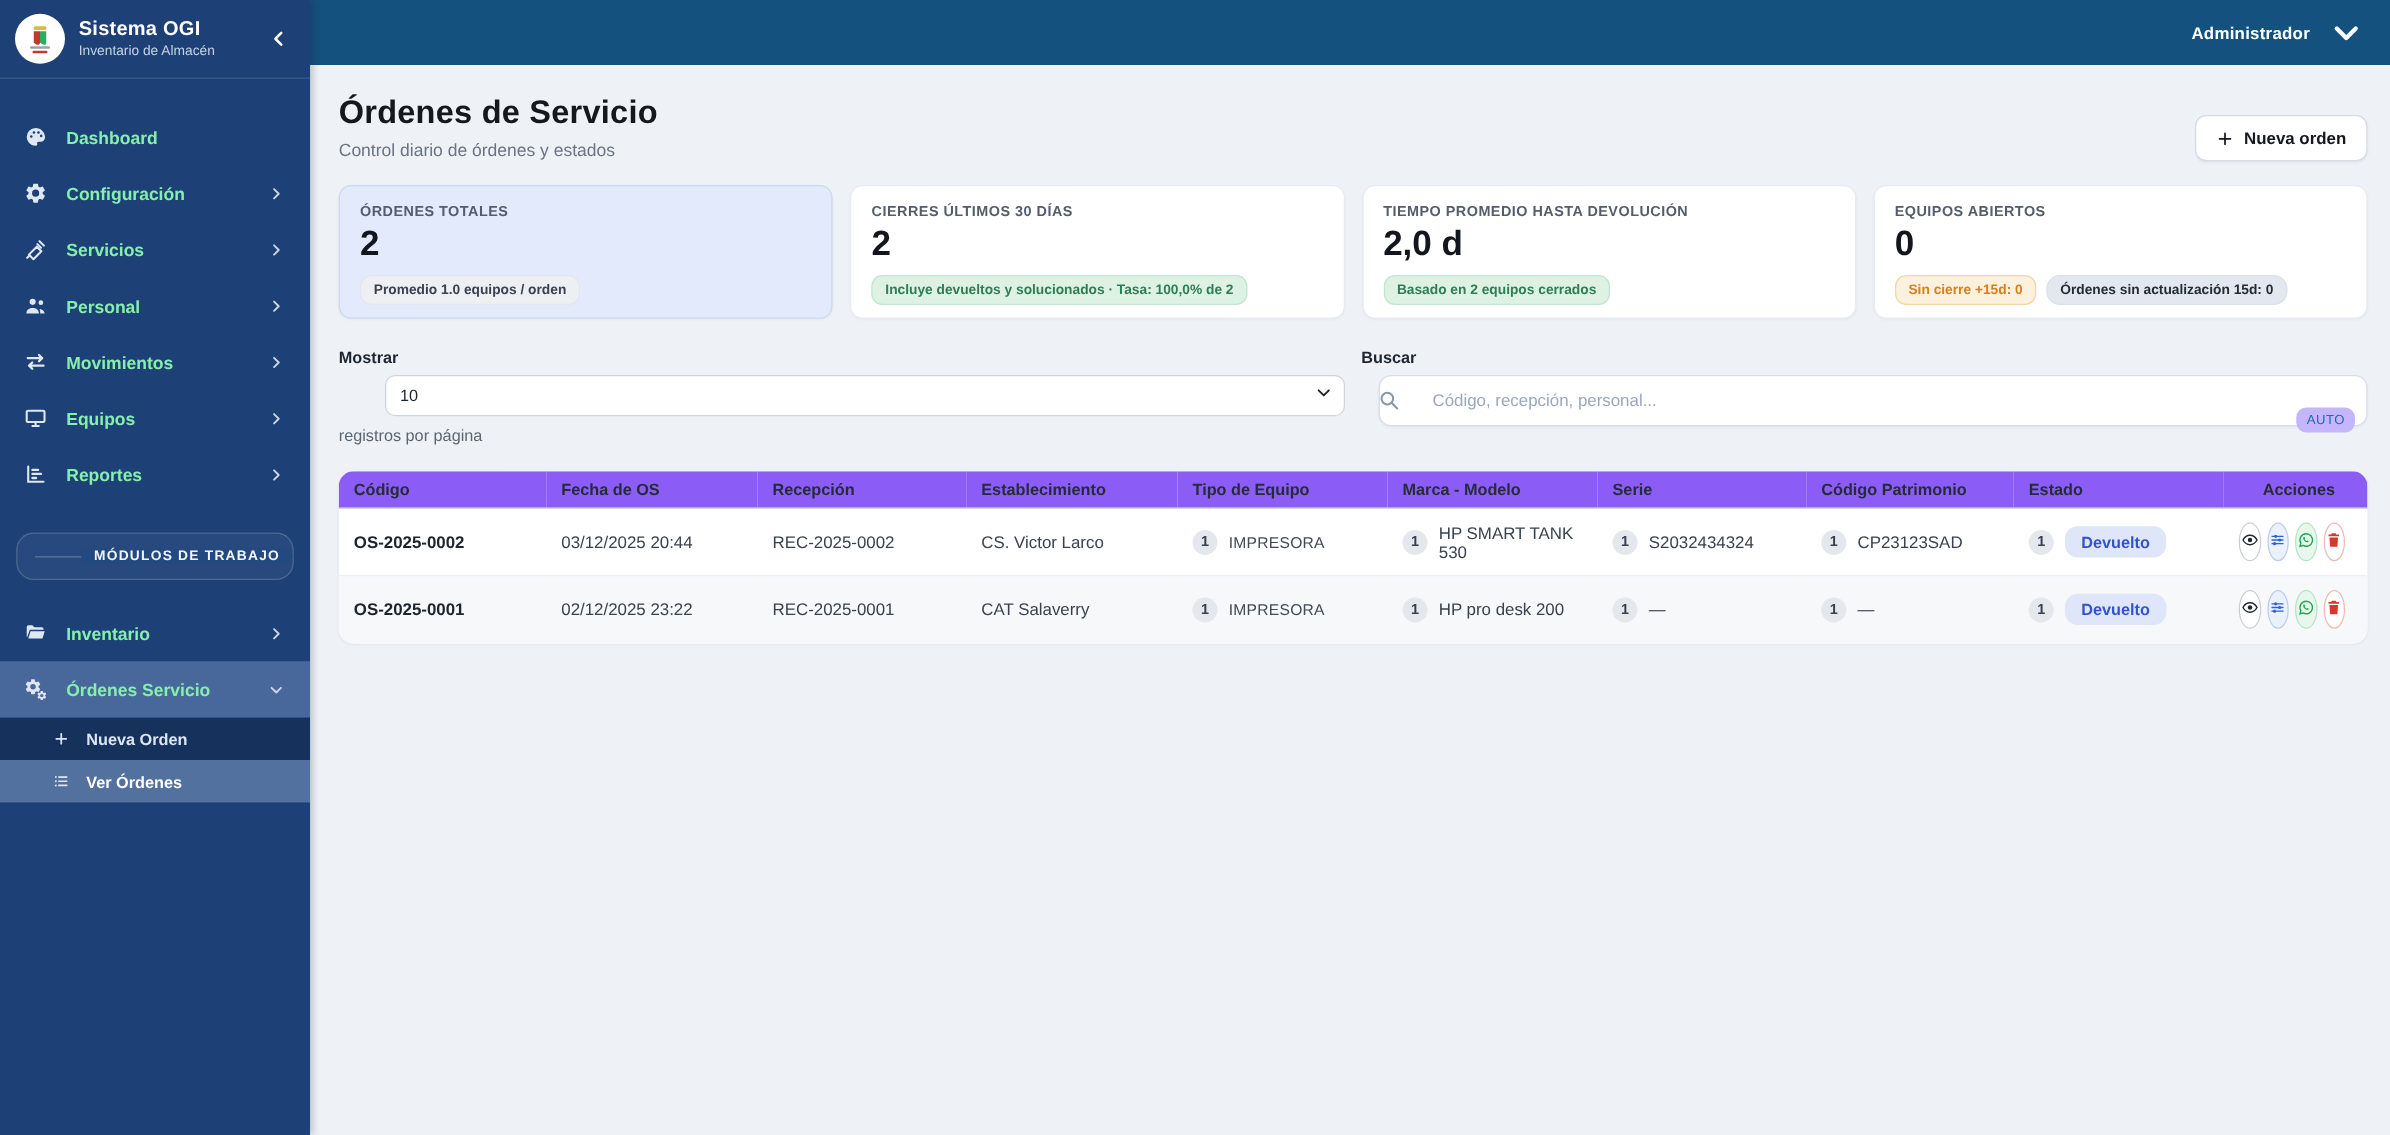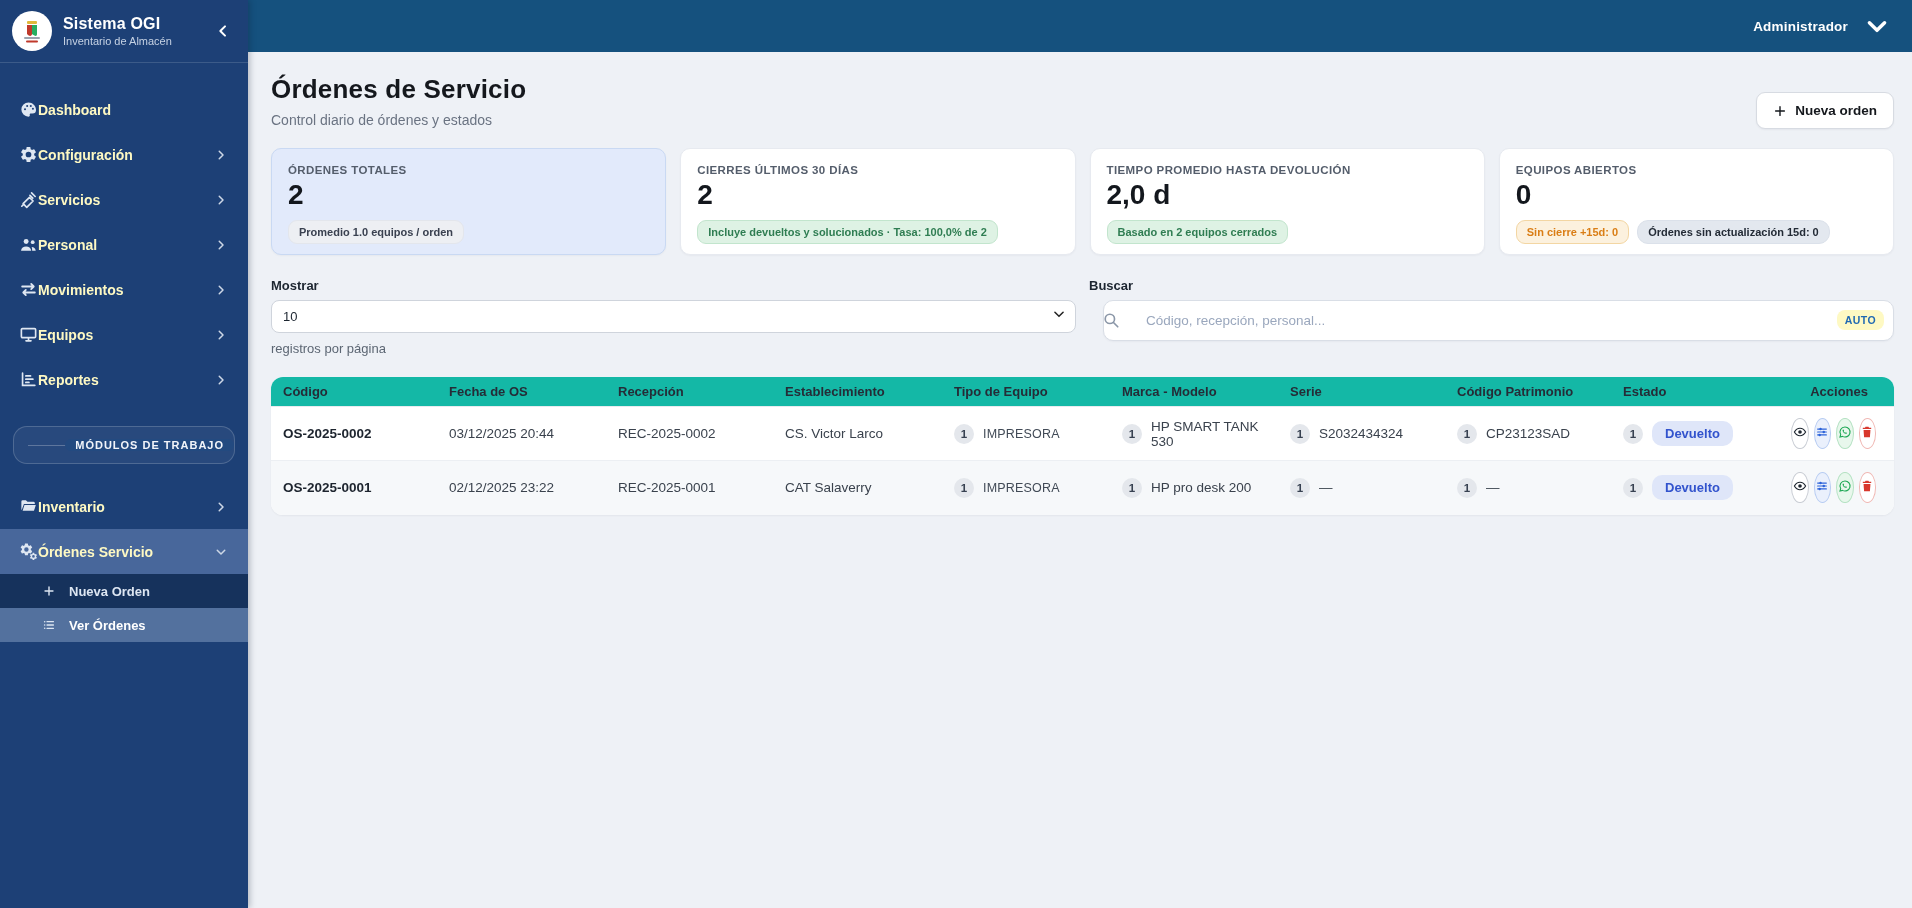--- a/index.html
+++ b/index.html
@@ -10,21 +10,21 @@
   .sidebar { position:absolute; left:0; top:0; width:248px; height:908px; background:#1d4076; color:#e9eef6; z-index:5; box-shadow:2px 0 6px rgba(10,20,40,.25); }
   .brand { display:flex; align-items:center; gap:11px; padding:11px 14px 11px 12px; height:62px; }
   .logo { width:40px; height:40px; border-radius:50%; background:#ffffff; display:flex; align-items:center; justify-content:center; flex:0 0 40px; }
   .brand-text { flex:1; min-width:0; }
   .brand-name { font-size:16px; font-weight:bold; color:#ffffff; letter-spacing:.2px; }
   .brand-sub { font-size:11px; color:#c6d2e4; margin-top:2px; }
   .collapse-btn { width:22px; height:22px; color:#ffffff; display:flex; align-items:center; justify-content:center; cursor:pointer; }
   .side-divider { height:1px; background:rgba(255,255,255,.14); }
   .side-nav { padding-top:24px; }
   .side-nav.modules { padding-top:12px; }
-  .menu-item { height:45px; display:flex; align-items:center; padding:0 20px 0 18px; font-size:14px; font-weight:bold; color:#fef9c3; cursor:pointer; position:relative; }
+  .menu-item { height:45px; display:flex; align-items:center; padding:0 20px 0 18px; gap:15px; font-size:14px; font-weight:bold; color:#86efac; cursor:pointer; position:relative; }
   .menu-item .mi-icon { width:20px; height:20px; color:#dfe7f2; display:flex; align-items:center; justify-content:center; }
   .menu-item .mi-icon svg { width:19px; height:19px; }
   .menu-item .mi-label { flex:1; }
   .menu-item .mi-chev { width:13px; height:13px; color:#cdd7e6; display:flex; align-items:center; }
   .menu-item .mi-chev svg { width:12px; height:12px; }
   .menu-item.active { background:#48679b; }
   .section-pill { margin:24px 13px 8px 13px; height:38px; border:1px solid rgba(255,255,255,.18); background:rgba(255,255,255,.05); border-radius:14px; display:flex; align-items:center; justify-content:flex-end; position:relative; }
   .section-pill span { font-size:11px; font-weight:bold; letter-spacing:1px; color:#f2f5fa; background:transparent; padding:0 10px; z-index:1; }
   .section-pill::before { content:""; position:absolute; left:14px; right:14px; top:50%; height:1px; background:rgba(255,255,255,.25); }
   .section-pill span { background:#234a80; border-radius:6px; }
@@ -60,36 +60,36 @@
   .badge { font-size:11px; font-weight:bold; padding:5px 10px; border-radius:9px; white-space:nowrap; border:1px solid transparent; }
   .badge.neutral { background:#edeff3; color:#3a4150; border-color:#e3e6ec; }
   .badge.green { background:#def2e4; color:#2f7d52; border-color:#c2e5cd; }
   .badge.orange { background:#fcf1de; color:#da7e16; border-color:#f3d6a3; }
   .badge.gray { background:#e3e8ef; color:#232b36; border-color:#dbe1ea;border-radius:11px; }
 
   
   .filter-row { display:flex; gap:13px; margin-top:23px; }
   .filter-col { flex:1; }
   .filter-label { font-size:13px; font-weight:bold; color:#1c2530; margin-bottom:7px; }
-  .select-wrap { position:relative; }
+  .select-wrap { position:relative;margin-left:37px; }
   .page-size-select { width:100%; height:33px; appearance:none; -webkit-appearance:none; border:1px solid #cfd4dc; border-radius:8px; background:#ffffff; padding:0 30px 0 11px; font-size:13px; color:#1c2530; font-family:inherit; cursor:pointer; }
   .select-chev { position:absolute; right:10px; top:7px; width:14px; height:14px; color:#222; pointer-events:none; }
   .select-chev svg { width:14px; height:14px; }
   .filter-hint { font-size:13px; color:#5c6673; margin-top:8px; }
   .search-wrap { position:relative;padding-left:14px; }
   .search-input { width:100%; height:41px; border:1px solid #d9dee6; border-radius:10px; background:#ffffff; padding:0 70px 0 42px; font-size:13.5px; color:#2a3340; font-family:inherit; box-shadow:0 1px 2px rgba(16,24,40,.04); }
   .search-input::placeholder { color:#9aa7bd; }
   .search-ic { position:absolute; left:13px; top:11px; width:18px; height:18px; color:#8b97a8; }
   .search-ic svg { width:18px; height:18px; }
-  .auto-badge { position:absolute; right:10px; top:10px; background:#fef9c3; color:#2069b2; font-size:10.5px; font-weight:bold; letter-spacing:.4px; padding:4px 8px; border-radius:8px; }
+  .auto-badge { position:absolute; right:10px; top:26px; background:#c4b5fd; color:#2069b2; font-size:10.5px; font-weight:normal; letter-spacing:.4px; padding:4px 8px; border-radius:8px; }
 
   
   .table-card { margin-top:21px; background:#ffffff; border-radius:12px; box-shadow:0 1px 2px rgba(16,24,40,.05); overflow:hidden; }
   table { width:100%; border-collapse:collapse; table-layout:fixed; }
-  thead th { text-align:left; font-size:13px; font-weight:bold; color:#252c37; padding:7px 12px; background:#14b8a6; border-bottom:1px solid #e8ebef; height:27px; }
+  thead th { text-align:left; font-size:13px; font-weight:bold; color:#252c37; padding:7px 12px; background:#8b5cf6; border-bottom:1px solid #e8ebef; height:27px; }
   thead th.col-actions { text-align:right; padding-right:26px; }
   tbody td { font-size:13.5px; color:#3a424d; padding:0 12px; height:54px; border-bottom:1px solid #eceff3; vertical-align:middle; }
   tbody tr:nth-child(2) { background:#f6f8fa; }
   tbody tr:last-child td { border-bottom:none; }
   td.cell-code { font-weight:bold; color:#1d242e; }
   .count-wrap { display:flex; align-items:center; gap:9px; }
   .count-badge { width:20px; height:20px; border-radius:50%; background:#e4e7ec; color:#374151; font-size:11.5px; font-weight:bold; display:flex; align-items:center; justify-content:center; flex:0 0 20px; }
   .cell-upper { font-size:12.5px; color:#414a56; letter-spacing:.2px; }
   .estado-pill { background:#dfe6f9; color:#3253cd; font-size:13px; font-weight:bold; padding:5px 13px; border-radius:10px; }
   .actions-wrap { display:flex; gap:5px; justify-content:flex-end; padding-right:6px; }

